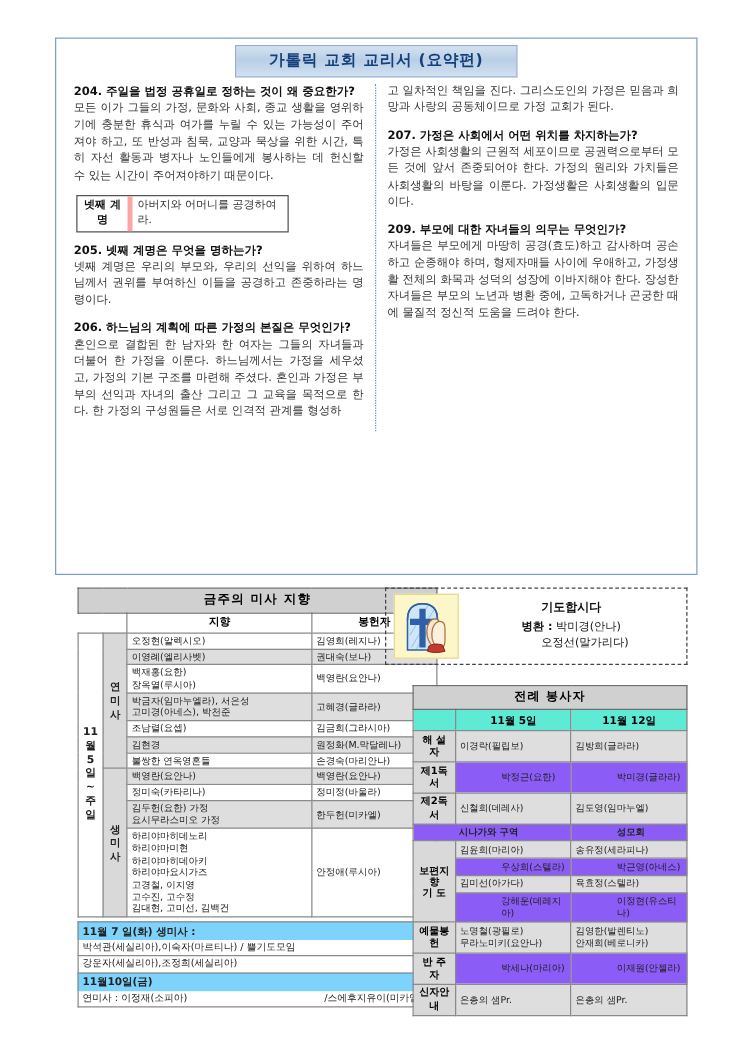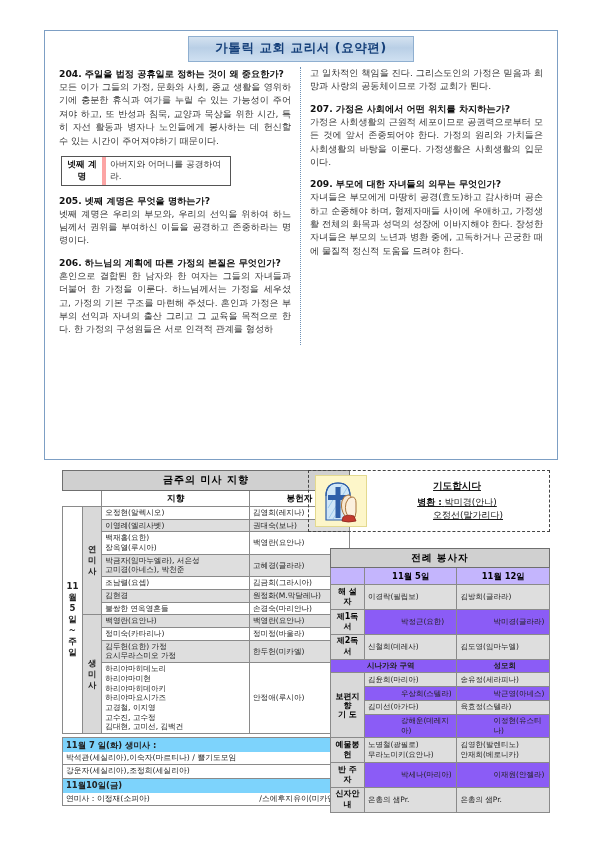--- a/index.html
+++ b/index.html
@@ -184,21 +184,20 @@
     position: absolute;
     left: 308px;
     top: 470px;
     width: 242px;
     height: 62px;
     box-sizing: border-box;
     border: 1px dashed #444;
     display: flex;
     align-items: center;
     padding: 4px 6px;
-    text-decoration: underline;
   }
   .prayer-icon {
     width: 50px;
     height: 50px;
     flex: 0 0 50px;
     background: #fdf6c9;
     border: 1px solid #e3d98f;
     position: relative;
     overflow: hidden;
   }
@@ -244,21 +243,21 @@
     background: #d0d0d0;
     font-size: 9.6px;
     font-weight: bold;
     text-align: center;
     padding: 3px 0;
     letter-spacing: 1px;
     color: #000;
     border: 1px solid #6f6f6f;
   }
   table.serv th.dhead {
-    background: #c4b5fd;
+    background: #5eead4;
     font-size: 8.4px;
     font-weight: bold;
     text-align: center;
     padding: 2.5px 0;
     color: #000;
   }
   table.serv td.rowlab {
     width: 42px;
     background: #d9d9d9;
     font-weight: bold;

